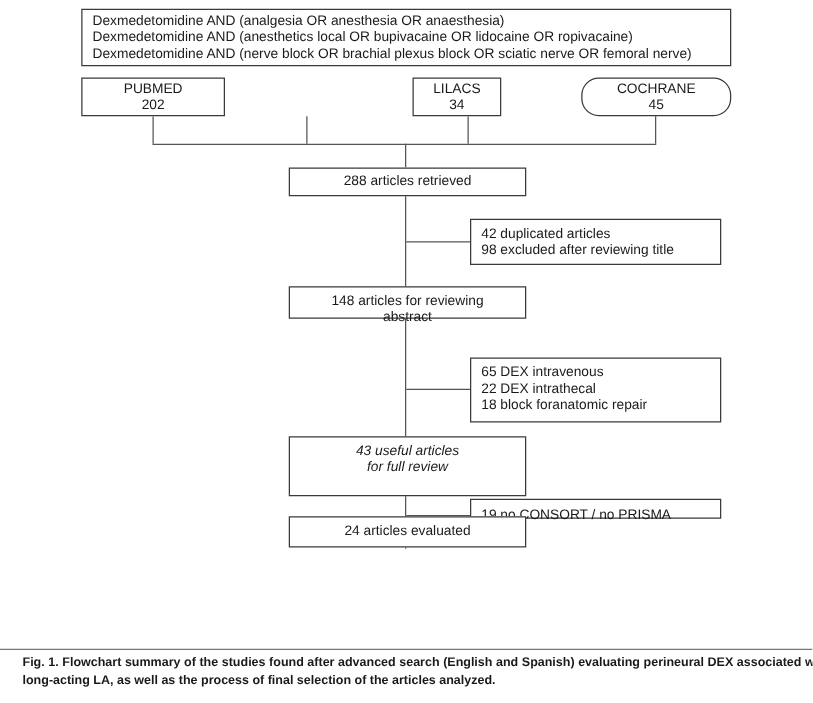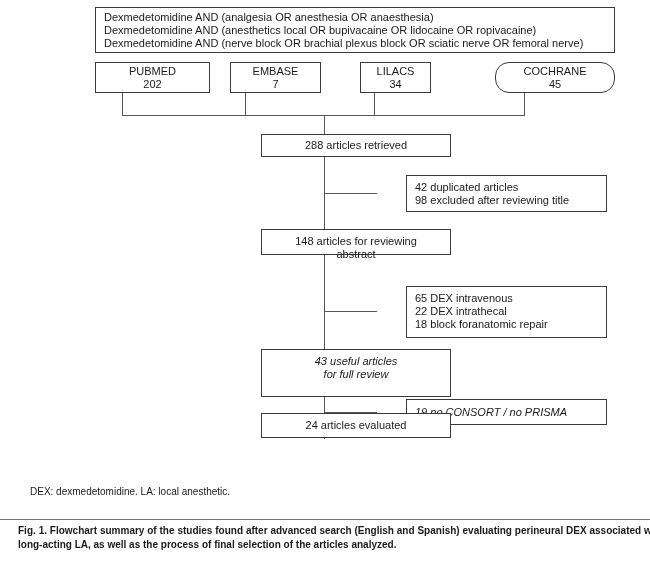--- a/index.html
+++ b/index.html
@@ -16,21 +16,20 @@
     background: #ffffff;
     overflow: hidden;
   }
   .box {
     position: absolute;
     border: 1px solid #3a3a3a;
     background: #ffffff;
     z-index: 2;
     font-size: 11px;
     line-height: 13px;
-    margin-left: 30px;
   }
   .line {
     position: absolute;
     background: #555555;
     z-index: 1;
   }
   .v { width: 1px; }
   .h { height: 1px; }
 
   
@@ -47,21 +46,21 @@
   .main { left: 231px; width: 190px; text-align: center; }
   .retrieved  { top: 134px; height: 23px; line-height: 21px; }
   .abstract   { top: 229px; height: 26px; padding-top: 5px; }
   .fullreview { top: 349px; height: 48px; padding-top: 5px; font-style: italic; }
   .evaluated  { top: 413px; height: 25px; line-height: 22px; }
 
   
   .side  { left: 376px; width: 201px; padding: 4px 8px; }
   .side1 { top: 175px; height: 37px; padding-top: 5px; }
   .side2 { top: 286px; height: 52px; padding-top: 5px; }
-  .side3 { top: 399px; height: 26px; line-height: 16px; font-style: italic; }
+  .side3 { top: 399px; height: 16px; line-height: 16px; }
 
   
   .stub1 { left: 122px; top: 93px; height: 22px; }
   .stub2 { left: 245px; top: 93px; height: 22px; }
   .stub3 { left: 374px; top: 93px; height: 22px; }
   .stub4 { left: 524px; top: 93px; height: 22px; }
   .collector { left: 122px; top: 115px; width: 403px; }
   .drop  { left: 324px; top: 115px; height: 19px; }
   .spine { left: 324px; top: 156px; height: 283px; }
   .br1 { left: 325px; top: 193px; width: 52px; }
@@ -102,24 +101,20 @@
   <div class="box query">
     <div>Dexmedetomidine AND (analgesia OR anesthesia OR anaesthesia)</div>
     <div>Dexmedetomidine AND (anesthetics local OR bupivacaine OR lidocaine OR ropivacaine)</div>
     <div>Dexmedetomidine AND (nerve block OR brachial plexus block OR sciatic nerve OR femoral nerve)</div>
   </div>
 
   <div class="box db db-pubmed">
     <div>PUBMED</div>
     <div>202</div>
   </div>
-  <div class="box db db-embase">
-    <div>EMBASE</div>
-    <div>7</div>
-  </div>
   <div class="box db db-lilacs">
     <div>LILACS</div>
     <div>34</div>
   </div>
   <div class="box db db-cochrane">
     <div>COCHRANE</div>
     <div>45</div>
   </div>
 
   <div class="line v stub1"></div>
@@ -159,21 +154,20 @@
   </div>
 
   <div class="box side side3">
     <span>19 no CONSORT / no PRISMA</span>
   </div>
 
   <div class="box main evaluated">
     <span>24 articles evaluated</span>
   </div>
 
-  <div class="footnote">DEX: dexmedetomidine. LA: local anesthetic.</div>
 
   <div class="sep"></div>
 
   <div class="caption">
     <span class="cap-label">Fig. 1.</span>
     <span class="cap-text">Flowchart summary of the studies found after advanced search (English and Spanish) evaluating perineural DEX associated with long-acting LA, as well as the process of final selection of the articles analyzed.</span>
   </div>
 
 </div>
 

